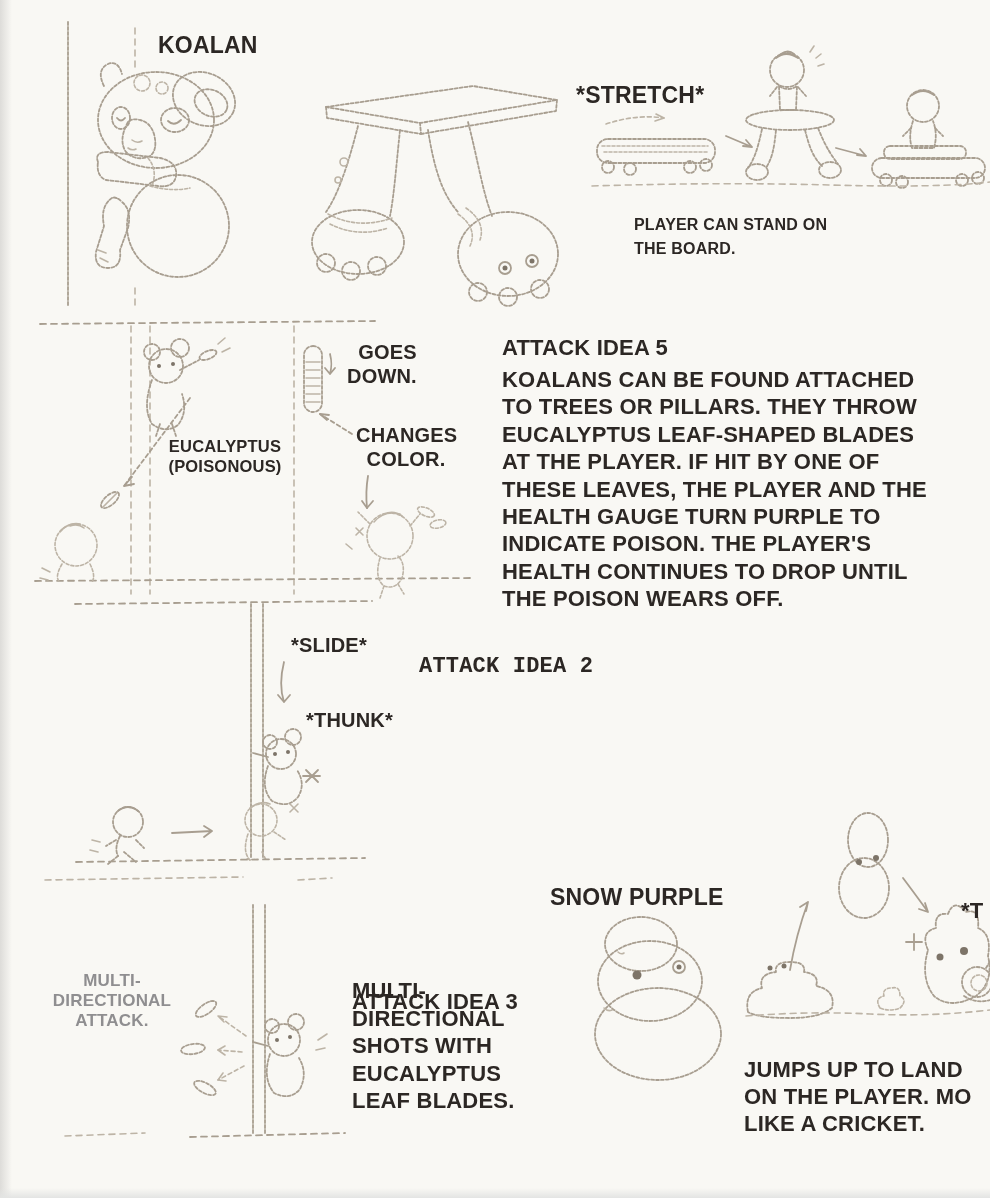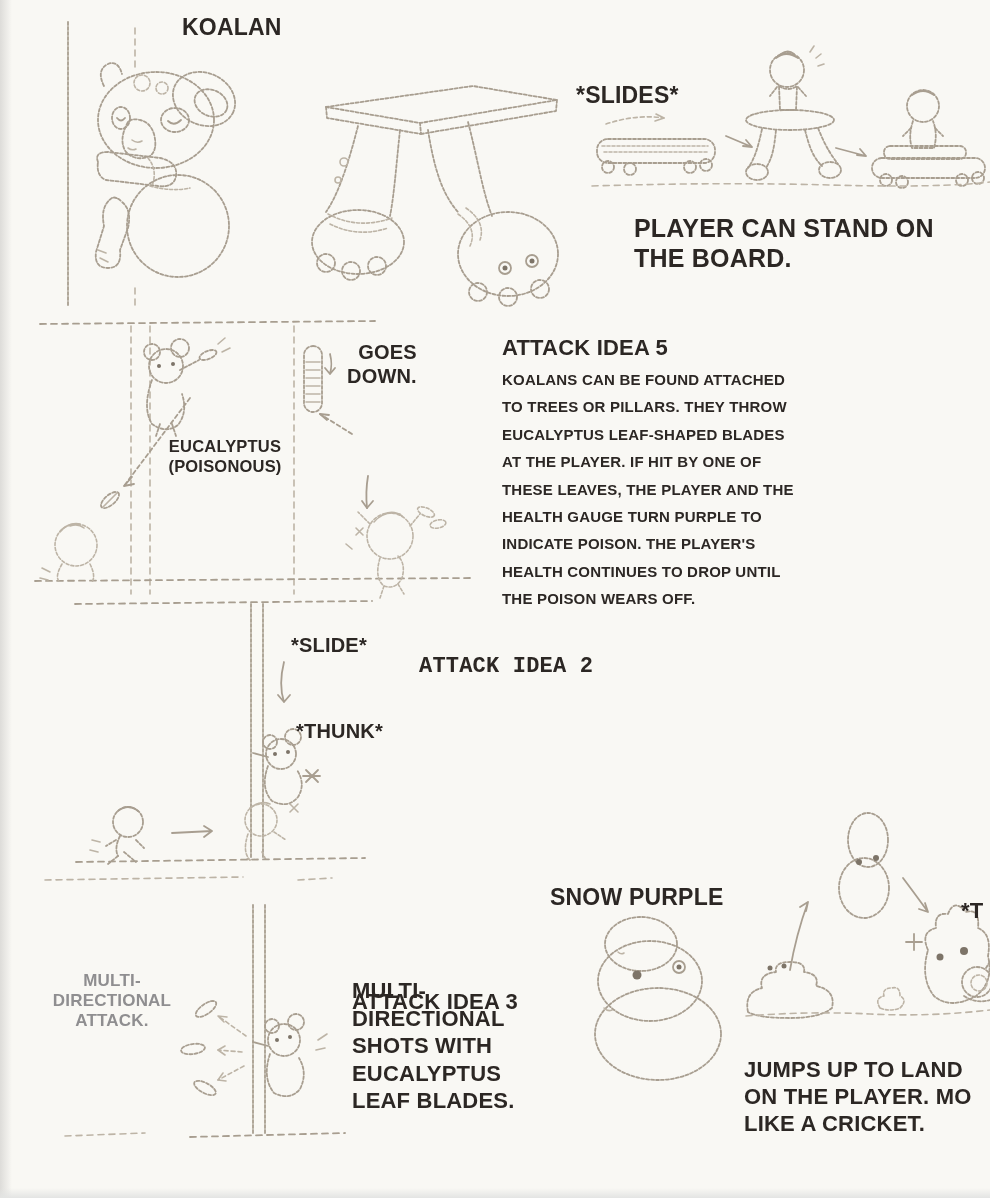--- a/index.html
+++ b/index.html
@@ -7,21 +7,21 @@
     position:relative;width:990px;height:1198px;overflow:hidden;
     background:#f9f8f4;
     font-family:"Liberation Sans","DejaVu Sans",sans-serif;
   }
   .scan-edge-left{position:absolute;left:0;top:0;width:12px;height:100%;
     background:linear-gradient(90deg,#dddcd9,rgba(221,220,217,0));}
   .scan-edge-bottom{position:absolute;left:0;bottom:0;width:100%;height:10px;
     background:linear-gradient(0deg,#e3e4e3,rgba(227,228,227,0));}
   .txt{
     position:absolute;white-space:pre-line;color:#2c2724;
-    font-weight:bold;letter-spacing:.2px;line-height:27px;font-size:15px;
+    font-weight:bold;letter-spacing:.2px;line-height:27px;font-size:22px;
   }
   .title{font-size:23px;line-height:26px;}
   .heading{font-size:22px;}
   .sfx{font-size:20px;}
   .small{font-size:20px;line-height:24px;}
   .tiny{font-size:16.5px;line-height:20px;}
   .center{text-align:center;}
   .pencil-label{color:#8f8e90;font-size:17px;line-height:20px;}
   svg{position:absolute;left:0;top:0;}
   .pl{fill:none;stroke:#a89e90;stroke-width:1.8;stroke-linecap:round;stroke-linejoin:round;}
@@ -278,43 +278,45 @@
         <path class="pl" d="M914,934 L914,950 M906,942 L922,942"></path>
         <path class="pg grain" d="M880,1008 Q874,998 884,996 Q882,988 892,988 Q900,986 900,996 Q908,1000 900,1008 Q890,1012 880,1008 Z"></path>
         <circle class="pl grain" cx="977" cy="982" r="15"></circle>
         <circle class="pg grain" cx="979" cy="983" r="8"></circle>
         <path class="pl grain" d="M964,996 Q976,1004 990,1000 M986,968 L992,958"></path>
       </g>
       <path class="pg dash" d="M746,1016 Q810,1011 870,1014 T990,1010"></path>
     </g>
   </svg>
 
-  <div class="txt title" style="left:158px;top:14px;margin-left:24px;">KOALAN</div>
-  <div class="txt title" style="left:576px;top:82px;">*SLIDES*</div>
-  <div class="txt" style="left:634px;top:213px;font-size:25px;line-height:30px;">PLAYER CAN STAND ON
+  <div class="txt title" style="left:158px;top:32px;">KOALAN</div>
+  <div class="txt title" style="left:576px;top:82px;">*STRETCH*</div>
+  <div class="txt" style="left:634px;top:213px;font-size:16px;line-height:24px;">PLAYER CAN STAND ON
 THE BOARD.</div>
 
   <div class="txt small" style="left:347px;top:340px;text-align:right;">GOES
 DOWN.</div>
+  <div class="txt small center" style="left:356px;top:423px;width:100px;">CHANGES
+COLOR.</div>
   <div class="txt tiny center" style="left:158px;top:436px;width:134px;">EUCALYPTUS
 (POISONOUS)</div>
 
   <div class="txt heading" style="left:502px;top:334px;">ATTACK IDEA 5</div>
   <div class="txt" style="left:502px;top:366px;line-height:27.4px;">KOALANS CAN BE FOUND ATTACHED
 TO TREES OR PILLARS. THEY THROW
 EUCALYPTUS LEAF-SHAPED BLADES
 AT THE PLAYER. IF HIT BY ONE OF
 THESE LEAVES, THE PLAYER AND THE
 HEALTH GAUGE TURN PURPLE TO
 INDICATE POISON. THE PLAYER'S
 HEALTH CONTINUES TO DROP UNTIL
 THE POISON WEARS OFF.</div>
 
   <div class="txt sfx" style="left:291px;top:632px;">*SLIDE*</div>
-  <div class="txt sfx" style="left:296px;top:707px;margin-top:11px;">*THUNK*</div>
+  <div class="txt sfx" style="left:306px;top:707px;">*THUNK*</div>
   <div class="txt heading" style="left:419px;top:653px;font-family:Liberation Mono, monospace;">ATTACK IDEA 2</div>
 
   <div class="txt pencil-label center" style="left:36px;top:971px;width:152px;">MULTI-
 DIRECTIONAL
 ATTACK.</div>
   <div class="txt heading" style="left:352px;top:988px;">ATTACK IDEA 3</div>
   <div class="txt" style="left:352px;top:977px;font-size:22px;line-height:27.6px;">MULTI-
 DIRECTIONAL
 SHOTS WITH
 EUCALYPTUS

